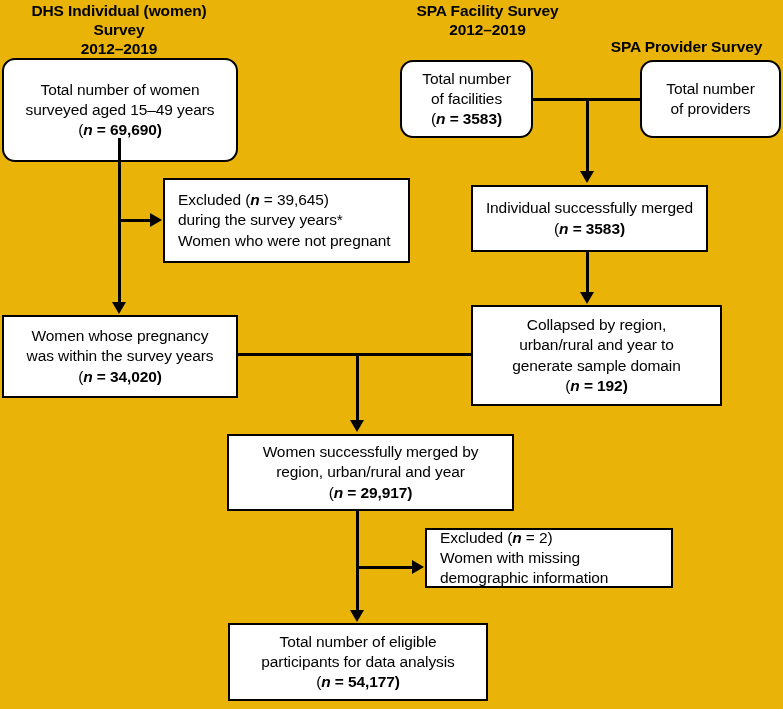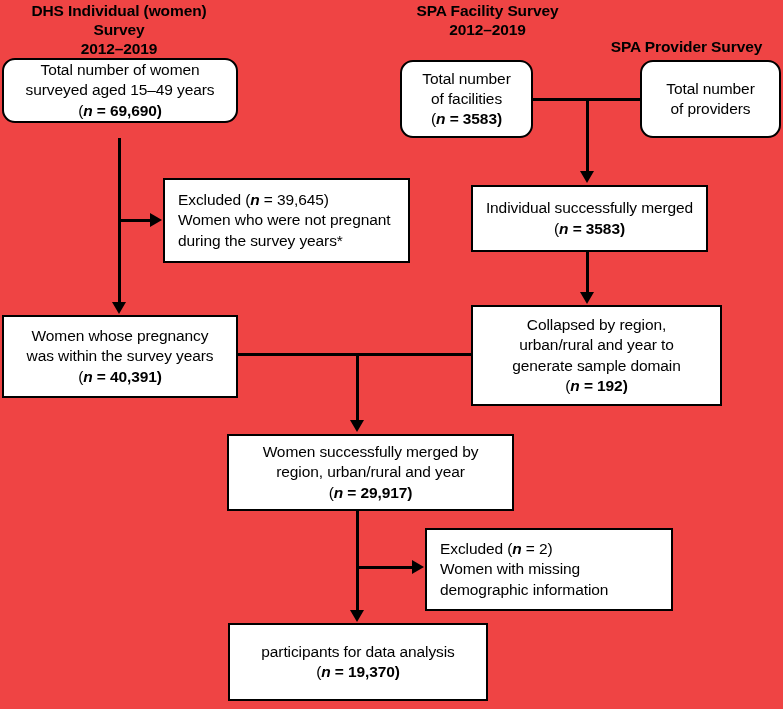--- a/index.html
+++ b/index.html
@@ -9,21 +9,21 @@
     background: #ffffff;
   }
   body {
     font-family: "Liberation Sans", "DejaVu Sans", sans-serif;
     color: #000000;
   }
   #flowchart {
     position: relative;
     width: 783px;
     height: 709px;
-    background: #ef4444;
+    background: #eab308;
     overflow: hidden;
   }
   .col-header {
     position: absolute;
     font-weight: bold;
     font-size: 15.5px;
     line-height: 1.22;
     text-align: center;
     letter-spacing: -0.1px;
   }
@@ -98,21 +98,21 @@
   <div class="col-header" style="left:385px; top:2px; width:205px;">
     <div>SPA Facility Survey</div>
     <div>2012–2019</div>
   </div>
 
   <div class="col-header" style="left:590px; top:2px; width:193px;margin-top:36px;">
     <div>SPA Provider Survey</div>
     <div>2012–2019</div>
   </div>
 
-  <div class="node rounded" style="left:2px; top:58px; width:236px; height:65px;">
+  <div class="node rounded" style="left:2px; top:58px; width:236px; height:104px;">
     <div class="inner">
       <div>Total number of women</div>
       <div>surveyed aged 15–49 years</div>
       <div><span>(</span><span class="n-italic">n</span><span class="n-bold"> = 69,690)</span></div>
     </div>
   </div>
 
   <div class="node rounded" style="left:400px; top:60px; width:133px; height:78px;">
     <div class="inner">
       <div>Total number</div>
@@ -124,69 +124,70 @@
   <div class="node rounded" style="left:640px; top:60px; width:141px; height:78px;">
     <div class="inner">
       <div>Total number</div>
       <div>of providers</div>
     </div>
   </div>
 
   <div class="node left-text" style="left:163px; top:178px; width:247px; height:85px;">
     <div class="inner">
       <div><span>Excluded (</span><span class="n-italic">n</span><span> = 39,645)</span></div>
+      <div>during the survey years*</div>
       <div>Women who were not pregnant</div>
-      <div>during the survey years*</div>
     </div>
   </div>
 
   <div class="node" style="left:471px; top:185px; width:237px; height:67px;">
     <div class="inner">
       <div>Individual successfully merged</div>
       <div><span>(</span><span class="n-italic">n</span><span class="n-bold"> = 3583)</span></div>
     </div>
   </div>
 
   <div class="node" style="left:2px; top:315px; width:236px; height:83px;">
     <div class="inner">
       <div>Women whose pregnancy</div>
       <div>was within the survey years</div>
-      <div><span>(</span><span class="n-italic">n</span><span class="n-bold"> = 40,391)</span></div>
+      <div><span>(</span><span class="n-italic">n</span><span class="n-bold"> = 34,020)</span></div>
     </div>
   </div>
 
   <div class="node" style="left:471px; top:305px; width:251px; height:101px;">
     <div class="inner">
       <div>Collapsed by region,</div>
       <div>urban/rural and year to</div>
       <div>generate sample domain</div>
       <div><span>(</span><span class="n-italic">n</span><span class="n-bold"> = 192)</span></div>
     </div>
   </div>
 
   <div class="node" style="left:227px; top:434px; width:287px; height:77px;">
     <div class="inner">
       <div>Women successfully merged by</div>
       <div>region, urban/rural and year</div>
       <div><span>(</span><span class="n-italic">n</span><span class="n-bold"> = 29,917)</span></div>
     </div>
   </div>
 
-  <div class="node left-text" style="left:425px; top:528px; width:248px; height:83px;">
+  <div class="node left-text" style="left:425px; top:528px; width:248px; height:60px;">
     <div class="inner">
       <div><span>Excluded (</span><span class="n-italic">n</span><span> = 2)</span></div>
       <div>Women with missing</div>
       <div>demographic information</div>
     </div>
   </div>
 
   <div class="node" style="left:228px; top:623px; width:260px; height:78px;">
     <div class="inner">
+      <div>Total number of eligible</div>
       <div>participants for data analysis</div>
-      <div><span>(</span><span class="n-italic">n</span><span class="n-bold"> = 19,370)</span></div>
+      <div><span>(</span><span class="n-italic">n</span><span class="n-bold"> = 54,177)</span></div>
     </div>
   </div>
 
   <div class="line vline" style="left:118px; top:138px; width:3px; height:165px;"></div>
   <div class="arrow-down" style="left:112px; top:302px;"></div>
 
   <div class="line hline" style="left:118px; top:219px; width:33px; height:3px;"></div>
   <div class="arrow-right" style="left:150px; top:213px;"></div>
 
   <div class="line hline" style="left:533px; top:98px; width:108px; height:3px;"></div>

